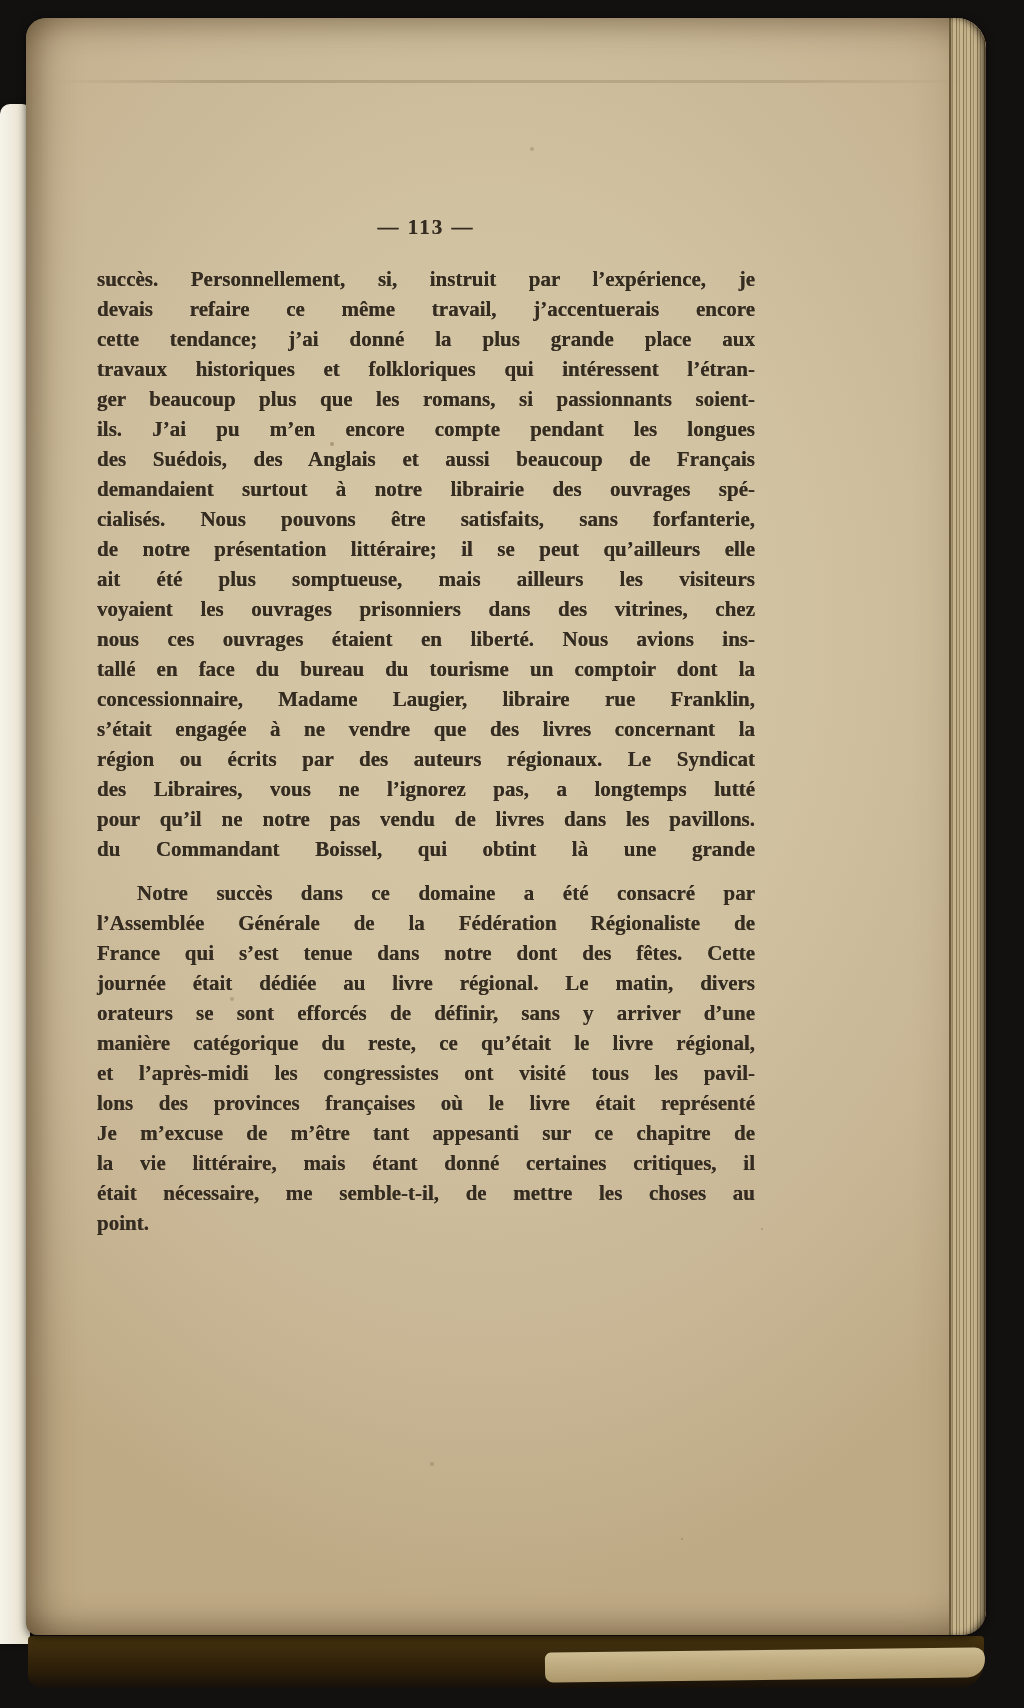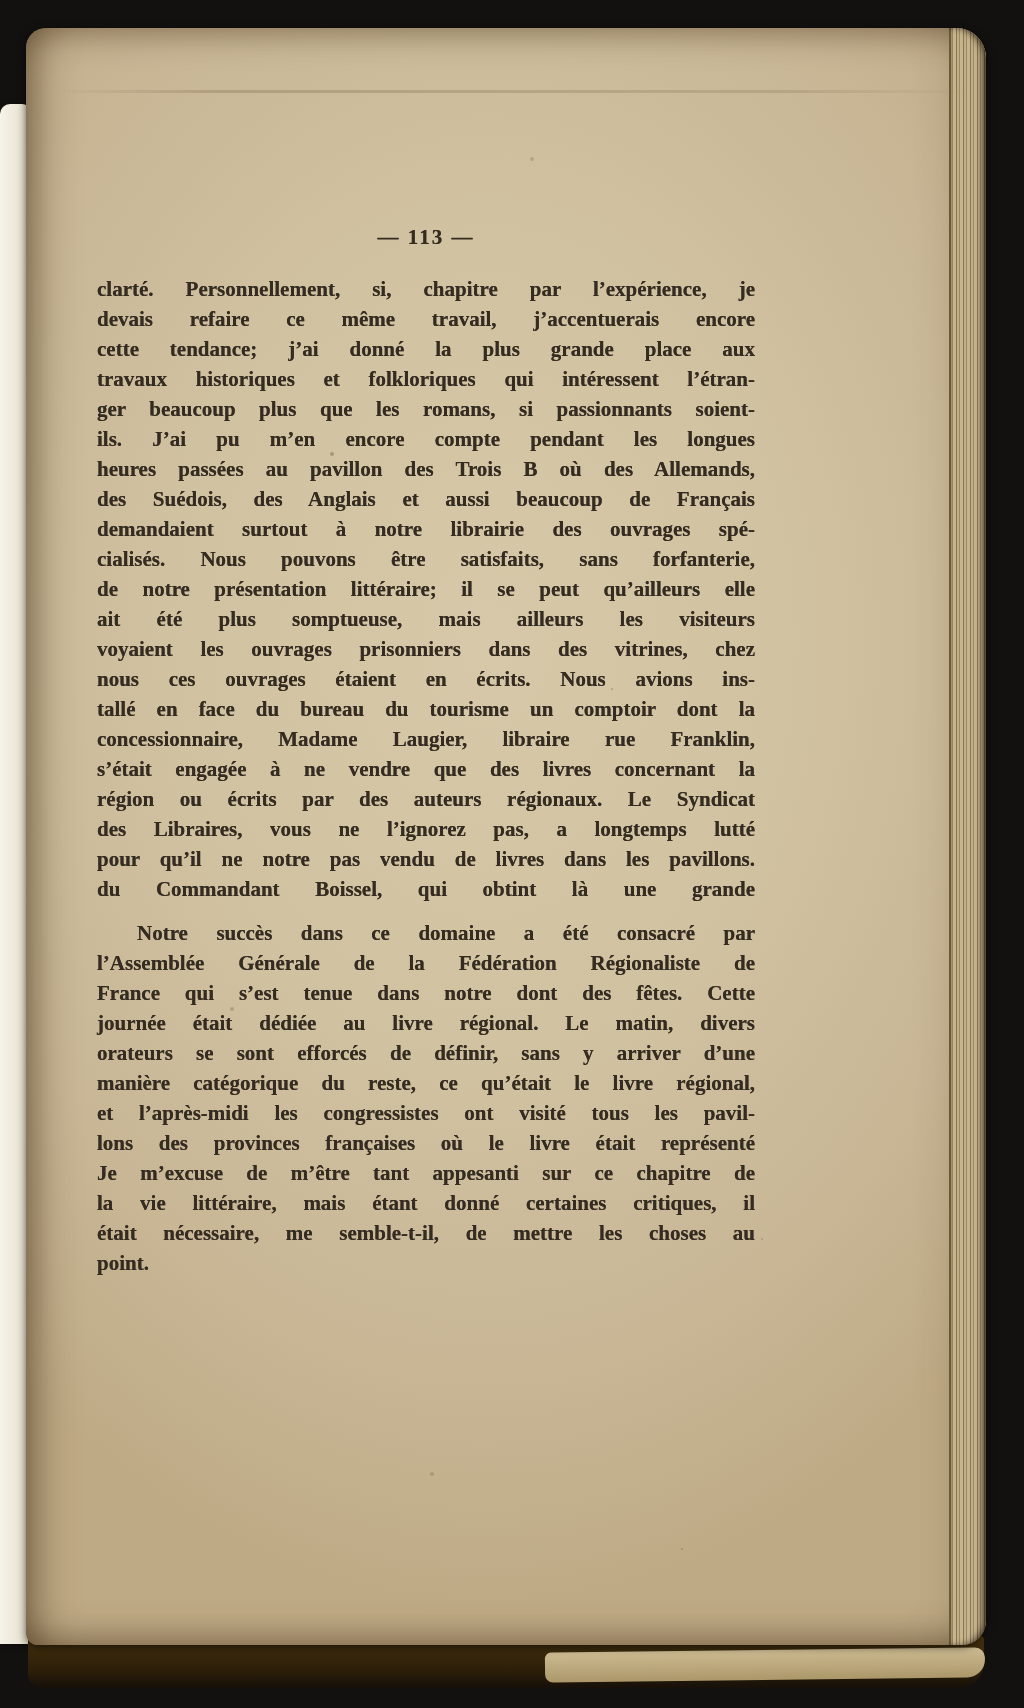--- a/index.html
+++ b/index.html
@@ -23,21 +23,21 @@
   }
   
   .bottom-deckle{
     position:absolute;left:545px;top:1650px;width:440px;height:30px;z-index:2;
     background:linear-gradient(to bottom,var(--deckle,#cdbb92),#ab9769);
     border-radius:6px 10px 18px 8px;
     transform:rotate(-0.7deg);
   }
   
   .book-page{
-    position:absolute;left:26px;top:28px;width:960px;height:1617px;z-index:3;
+    position:absolute;left:26px;top:18px;width:960px;height:1617px;z-index:3;
     background:radial-gradient(ellipse 75% 60% at 48% 38%,
       var(--paper-light,#d7c8a9) 0%, var(--paper,#d0c1a0) 45%,
       #c8b695 75%, var(--paper-dark,#beaa85) 100%);
     border-radius:20px 30px 26px 12px;
     box-shadow:
       inset 28px 0 42px -20px rgba(66,46,22,.55),
       inset 0 20px 34px -16px rgba(66,46,22,.38),
       inset -54px 0 48px -34px rgba(84,64,38,.38),
       inset 0 -24px 34px -18px rgba(66,46,22,.42),
       0 2px 8px rgba(0,0,0,.6);
@@ -96,34 +96,33 @@
 <div class="bottom-deckle"></div>
 
 <div class="book-page">
   <div class="page-stack"></div>
   <div class="crease"></div>
   <div class="speckles"></div>
   <div class="text-area">
     <div class="page-number">— 113 —</div>
     <div class="body-text">
         <div class="paragraph">
-          <div class="line">clarté. Personnellement, si, chapitre par l’expérience, je</div>
+          <div class="line">succès. Personnellement, si, instruit par l’expérience, je</div>
           <div class="line">devais refaire ce même travail, j’accentuerais encore</div>
           <div class="line">cette tendance; j’ai donné la plus grande place aux</div>
           <div class="line">travaux historiques et folkloriques qui intéressent l’étran-</div>
           <div class="line">ger beaucoup plus que les romans, si passionnants soient-</div>
           <div class="line">ils. J’ai pu m’en encore compte pendant les longues</div>
-          <div class="line">heures passées au pavillon des Trois B où des Allemands,</div>
           <div class="line">des Suédois, des Anglais et aussi beaucoup de Français</div>
           <div class="line">demandaient surtout à notre librairie des ouvrages spé-</div>
           <div class="line">cialisés. Nous pouvons être satisfaits, sans forfanterie,</div>
           <div class="line">de notre présentation littéraire; il se peut qu’ailleurs elle</div>
           <div class="line">ait été plus somptueuse, mais ailleurs les visiteurs</div>
           <div class="line">voyaient les ouvrages prisonniers dans des vitrines, chez</div>
-          <div class="line">nous ces ouvrages étaient en écrits. Nous avions ins-</div>
+          <div class="line">nous ces ouvrages étaient en liberté. Nous avions ins-</div>
           <div class="line">tallé en face du bureau du tourisme un comptoir dont la</div>
           <div class="line">concessionnaire, Madame Laugier, libraire rue Franklin,</div>
           <div class="line">s’était engagée à ne vendre que des livres concernant la</div>
           <div class="line">région ou écrits par des auteurs régionaux. Le Syndicat</div>
           <div class="line">des Libraires, vous ne l’ignorez pas, a longtemps lutté</div>
           <div class="line">pour qu’il ne notre pas vendu de livres dans les pavillons.</div>
           <div class="line">du Commandant Boissel, qui obtint là une grande</div>
         </div>
         <div class="paragraph">
           <div class="line indented">Notre succès dans ce domaine a été consacré par</div>

